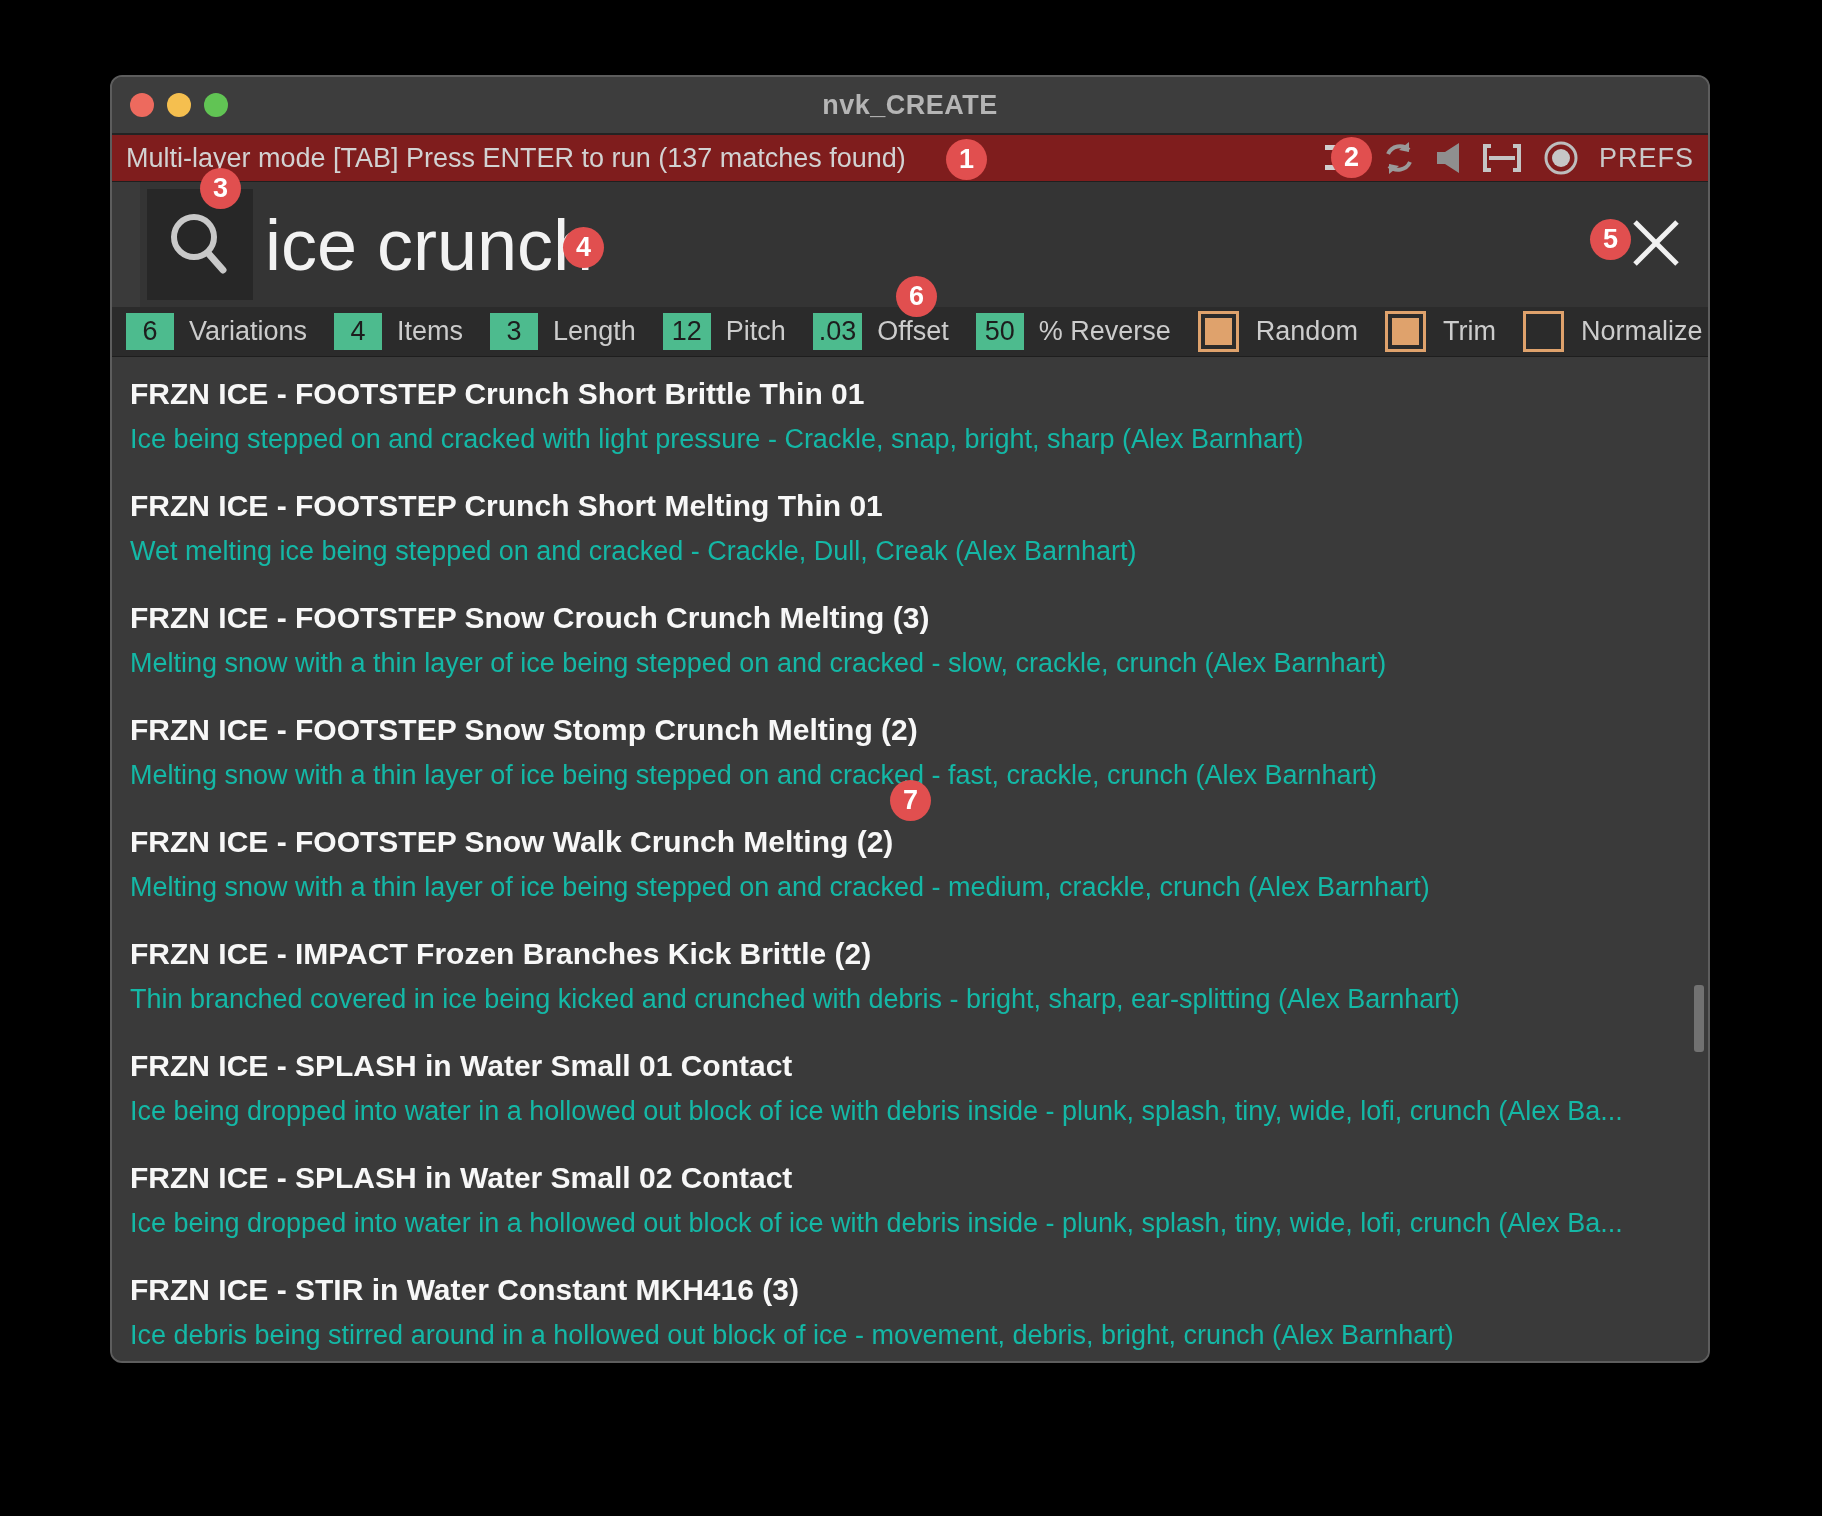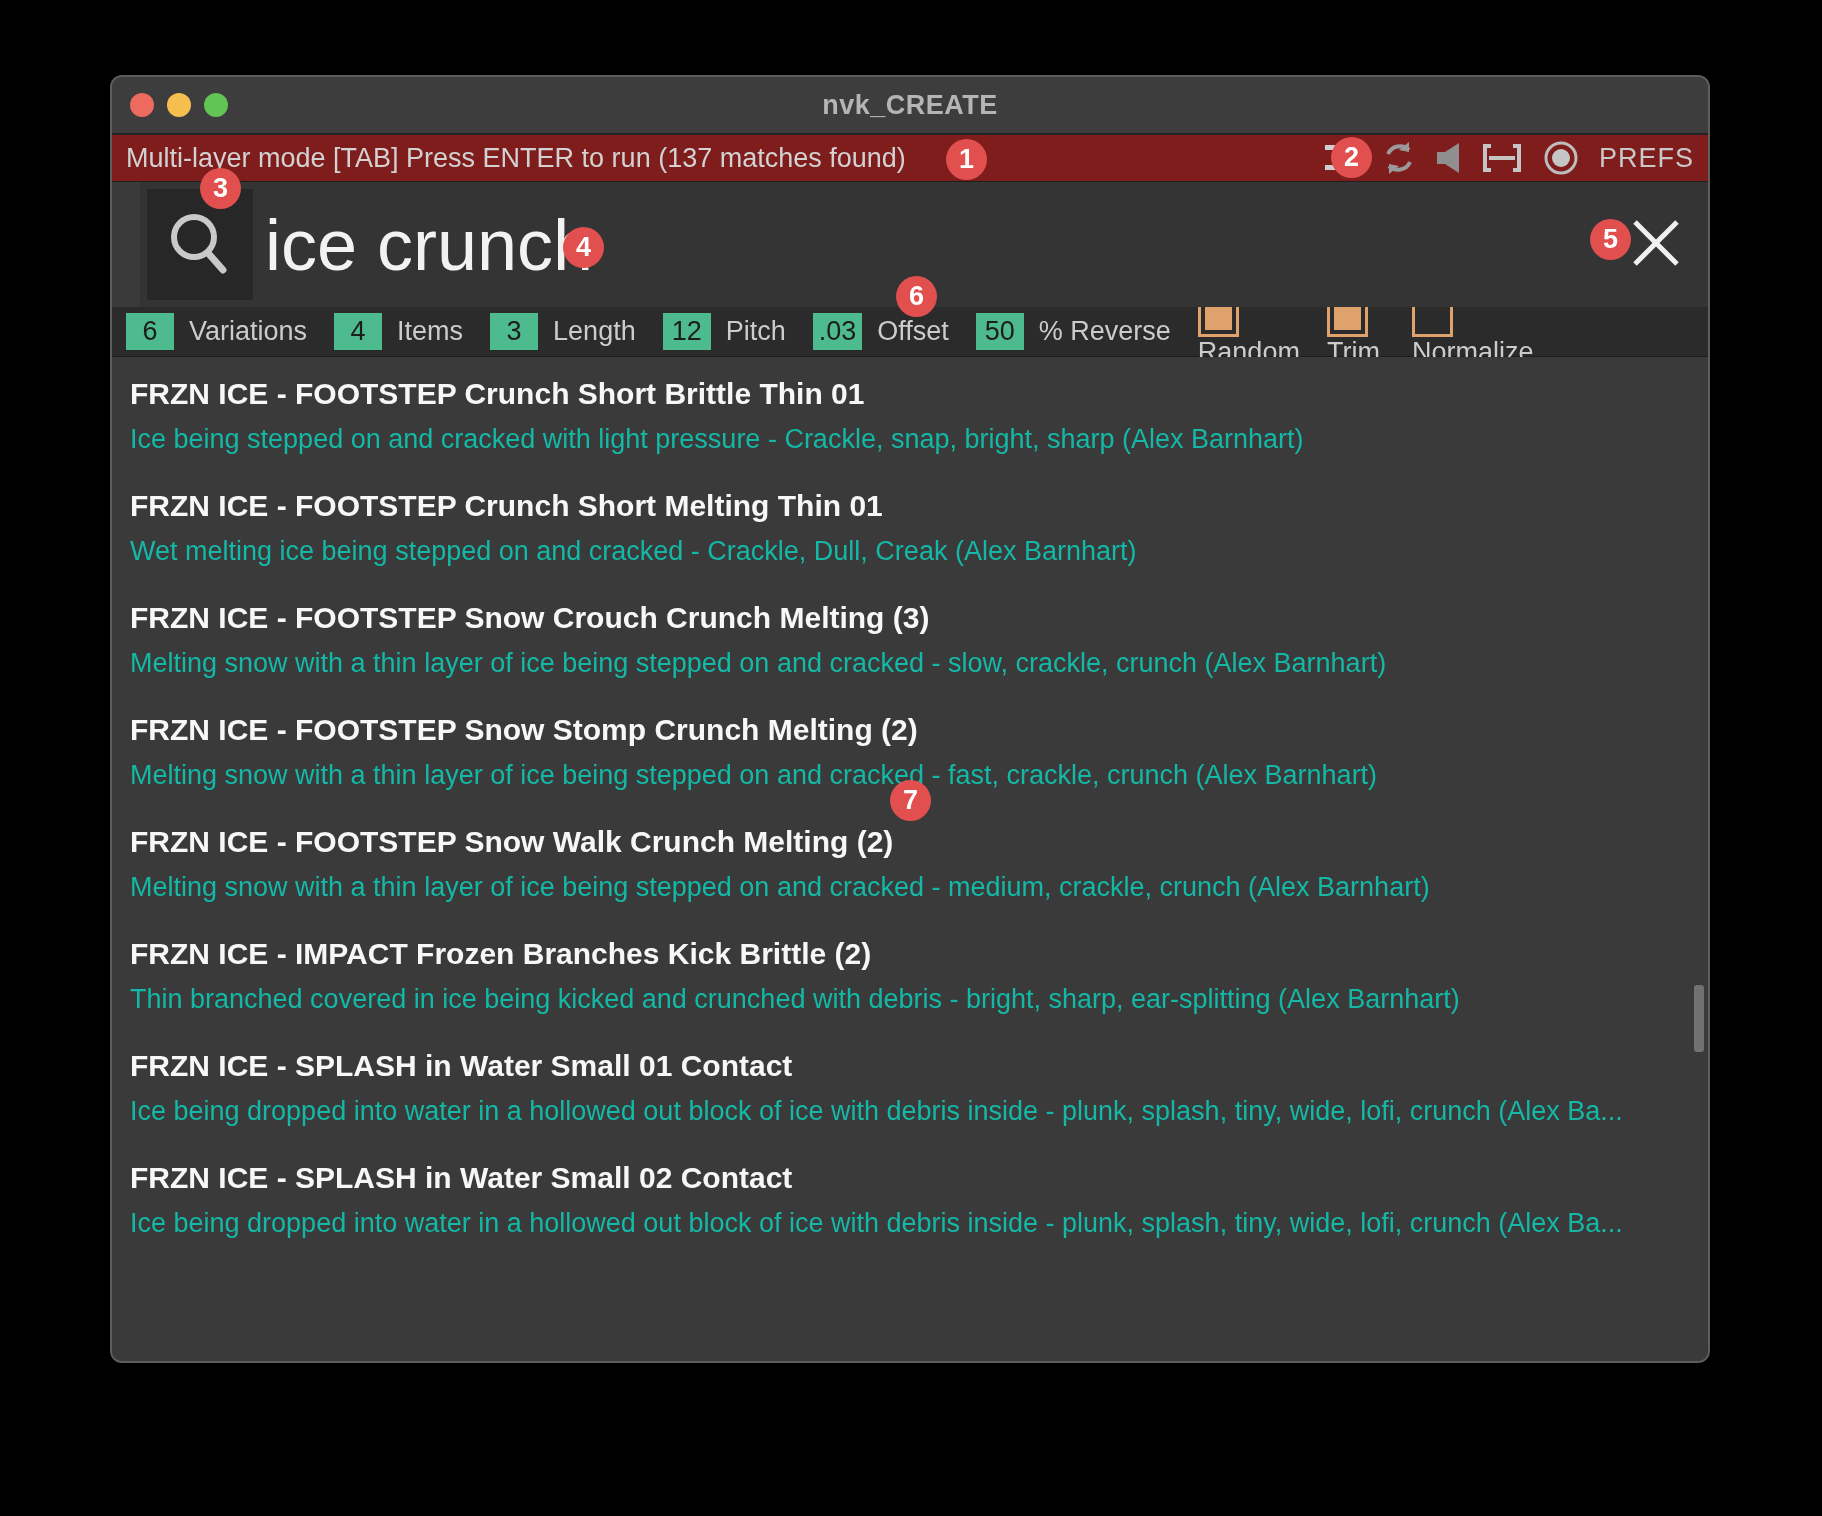--- a/index.html
+++ b/index.html
@@ -39,21 +39,21 @@
     white-space:nowrap; line-height:1; }
   .search-clear { position:absolute; right:28px; top:50%; transform:translateY(-50%); }
 
   
   .paramrow { height:50px; background:#2b2b2b; border-bottom:1px solid #1e1e1e;
     display:flex; align-items:center; padding:0 10px 0 14px; white-space:nowrap; flex:none; }
   .pfield { display:flex; align-items:center; margin-right:27px; }
   .pval { min-width:48px; padding:0 6px; height:37px; line-height:37px; text-align:center;
     background:#4dbb8e; color:#1d1d1d; font-size:27px; margin-right:15px; }
   .plabel { color:#cccccc; font-size:27px; }
-  .ptoggle { display:flex; align-items:flex-start; margin-right:27px;flex-direction:column; }
+  .ptoggle { display:flex; align-items:center; margin-right:27px; }
   .cb { width:41px; height:41px; border:3px solid #dfa26c; background:#2b2b2b;
     display:flex; align-items:center; justify-content:center; margin-right:17px; }
   .cb .fill { width:27px; height:27px; background:transparent; }
   .cb.checked .fill { background:#dfa26c; }
 
   
   .list { flex:1; background:#3a3a3a; padding:8px 0 0 18px; position:relative; overflow:hidden; }
   .row { height:112px; padding-top:6px; }
   .row .t { font-size:30px; font-weight:bold; color:#f7f7f7; line-height:46px; white-space:nowrap; overflow:hidden; }
   .row .d { font-size:27px; color:#14b8a6; line-height:44px; white-space:nowrap; overflow:hidden; padding-right:8px; }
@@ -207,20 +207,24 @@
         <div class="t">FRZN ICE - IMPACT Frozen Branches Kick Brittle (2)</div>
         <div class="d">Thin branched covered in ice being kicked and crunched with debris - bright, sharp, ear-splitting (Alex Barnhart)</div>
       </div>
       <div class="row">
         <div class="t">FRZN ICE - SPLASH in Water Small 01 Contact</div>
         <div class="d">Ice being dropped into water in a hollowed out block of ice with debris inside - plunk, splash, tiny, wide, lofi, crunch (Alex Ba...</div>
       </div>
       <div class="row">
         <div class="t">FRZN ICE - SPLASH in Water Small 02 Contact</div>
         <div class="d">Ice being dropped into water in a hollowed out block of ice with debris inside - plunk, splash, tiny, wide, lofi, crunch (Alex Ba...</div>
+      </div>
+      <div class="row">
+        <div class="t">FRZN ICE - STIR in Water Constant MKH416 (3)</div>
+        <div class="d">Ice debris being stirred around in a hollowed out block of ice - movement, debris, bright, crunch (Alex Barnhart)</div>
       </div>
       <div class="scroll-thumb"></div>
     </div>
 
     <div class="badge" style="left:834px; top:62px;">1</div>
     <div class="badge" style="left:1219px; top:60px;">2</div>
     <div class="badge" style="left:88px;  top:91px;">3</div>
     <div class="badge" style="left:451px; top:150px;">4</div>
     <div class="badge" style="left:1478px; top:142px;">5</div>
     <div class="badge" style="left:784px; top:199px;">6</div>

